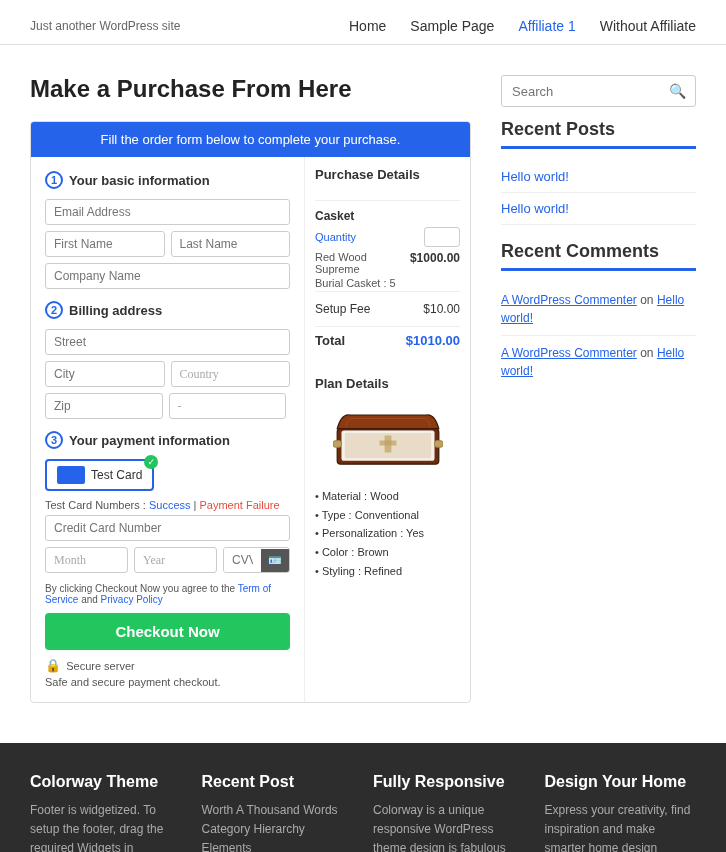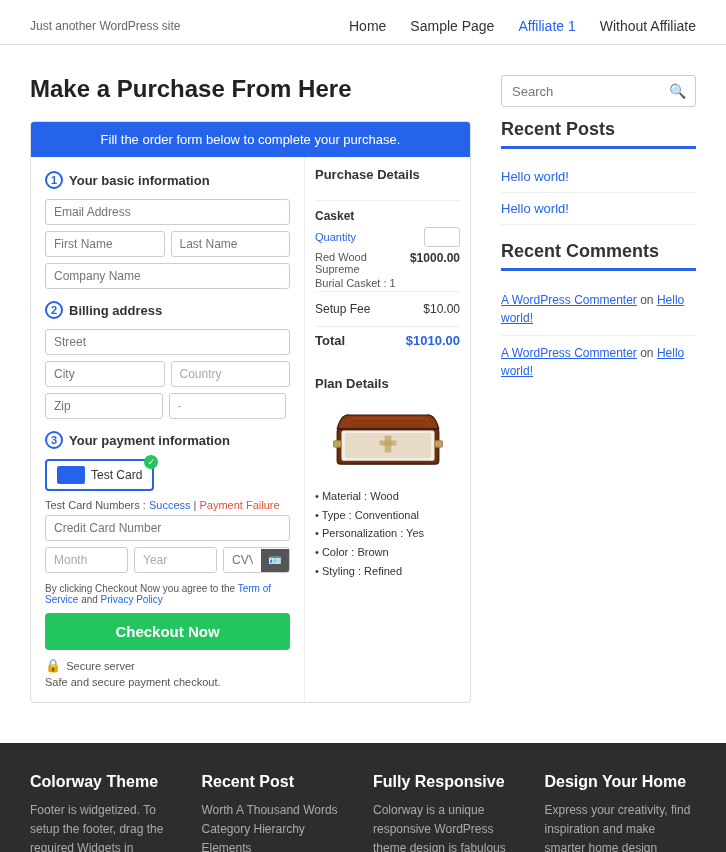--- a/index.html
+++ b/index.html
@@ -123,20 +123,21 @@
     .billing-section { margin-top: 12px; }
     .country-select {
       border: 1px solid #ccc;
       border-radius: 3px;
       padding: 5px 8px;
       font-size: 12px;
       color: #aaa;
       width: 100%;
       background: #fff;
       appearance: none;
+      font-family: Liberation Serif, serif;
     }
 
     
     .payment-section { margin-top: 12px; }
     .test-card-btn {
       display: inline-flex;
       align-items: center;
       gap: 6px;
       border: 2px solid #2563eb;
       border-radius: 4px;
@@ -506,21 +507,21 @@
         <div class="purchase-section">
           <div class="purchase-title">Purchase Details</div>
           <div class="purchase-item-label">Casket</div>
           <div class="qty-row">
             <span class="qty-label">Quantity</span>
             <input class="qty-input" type="text" style="">
           </div>
           <div style="display:flex;justify-content:space-between;align-items:flex-start;">
             <div>
               <div class="item-desc">Red Wood Supreme</div>
-              <div class="item-desc">Burial Casket : 1</div>
+              <div class="item-desc">Burial Casket : 5</div>
             </div>
             <div class="item-price">$1000.00</div>
           </div>
           <div class="fee-row">
             <span>Setup Fee</span>
             <span>$10.00</span>
           </div>
           <div class="total-row">
             <span>Total</span>
             <span class="total-price">$1010.00</span>

